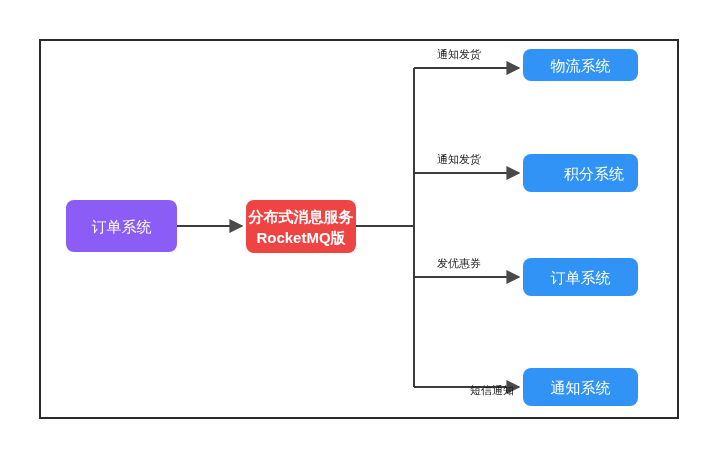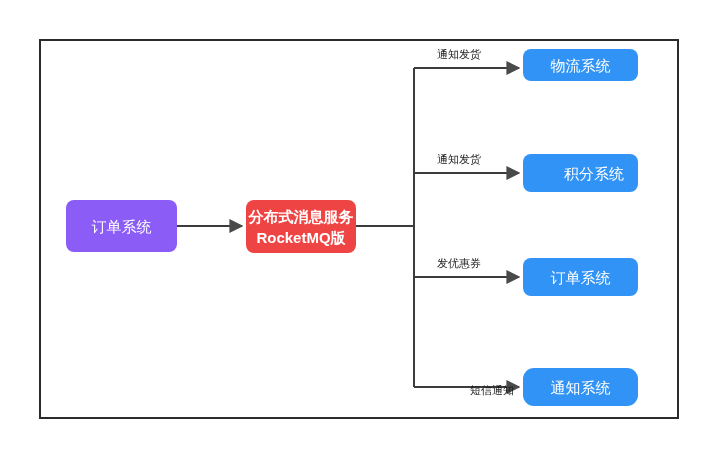--- a/index.html
+++ b/index.html
@@ -91,21 +91,21 @@
   </div>
 
   <div class="node node-points" style="background-color: rgb(48, 147, 245); padding-left: 27px;">
     <span>积分系统</span>
   </div>
 
   <div class="node node-promotion" style="background-color: rgb(48, 147, 245);">
     <span>订单系统</span>
   </div>
 
-  <div class="node node-notification" style="background-color: rgb(48, 147, 245); border-radius: 11px;">
+  <div class="node node-notification" style="background-color: rgb(48, 147, 245);">
     <span>通知系统</span>
   </div>
 
   <div class="edge-label lbl-ship">通知发货</div>
   <div class="edge-label lbl-points">通知发货</div>
   <div class="edge-label lbl-coupon">发优惠券</div>
   <div class="edge-label lbl-sms">短信通知</div>
 
 </div>
 

